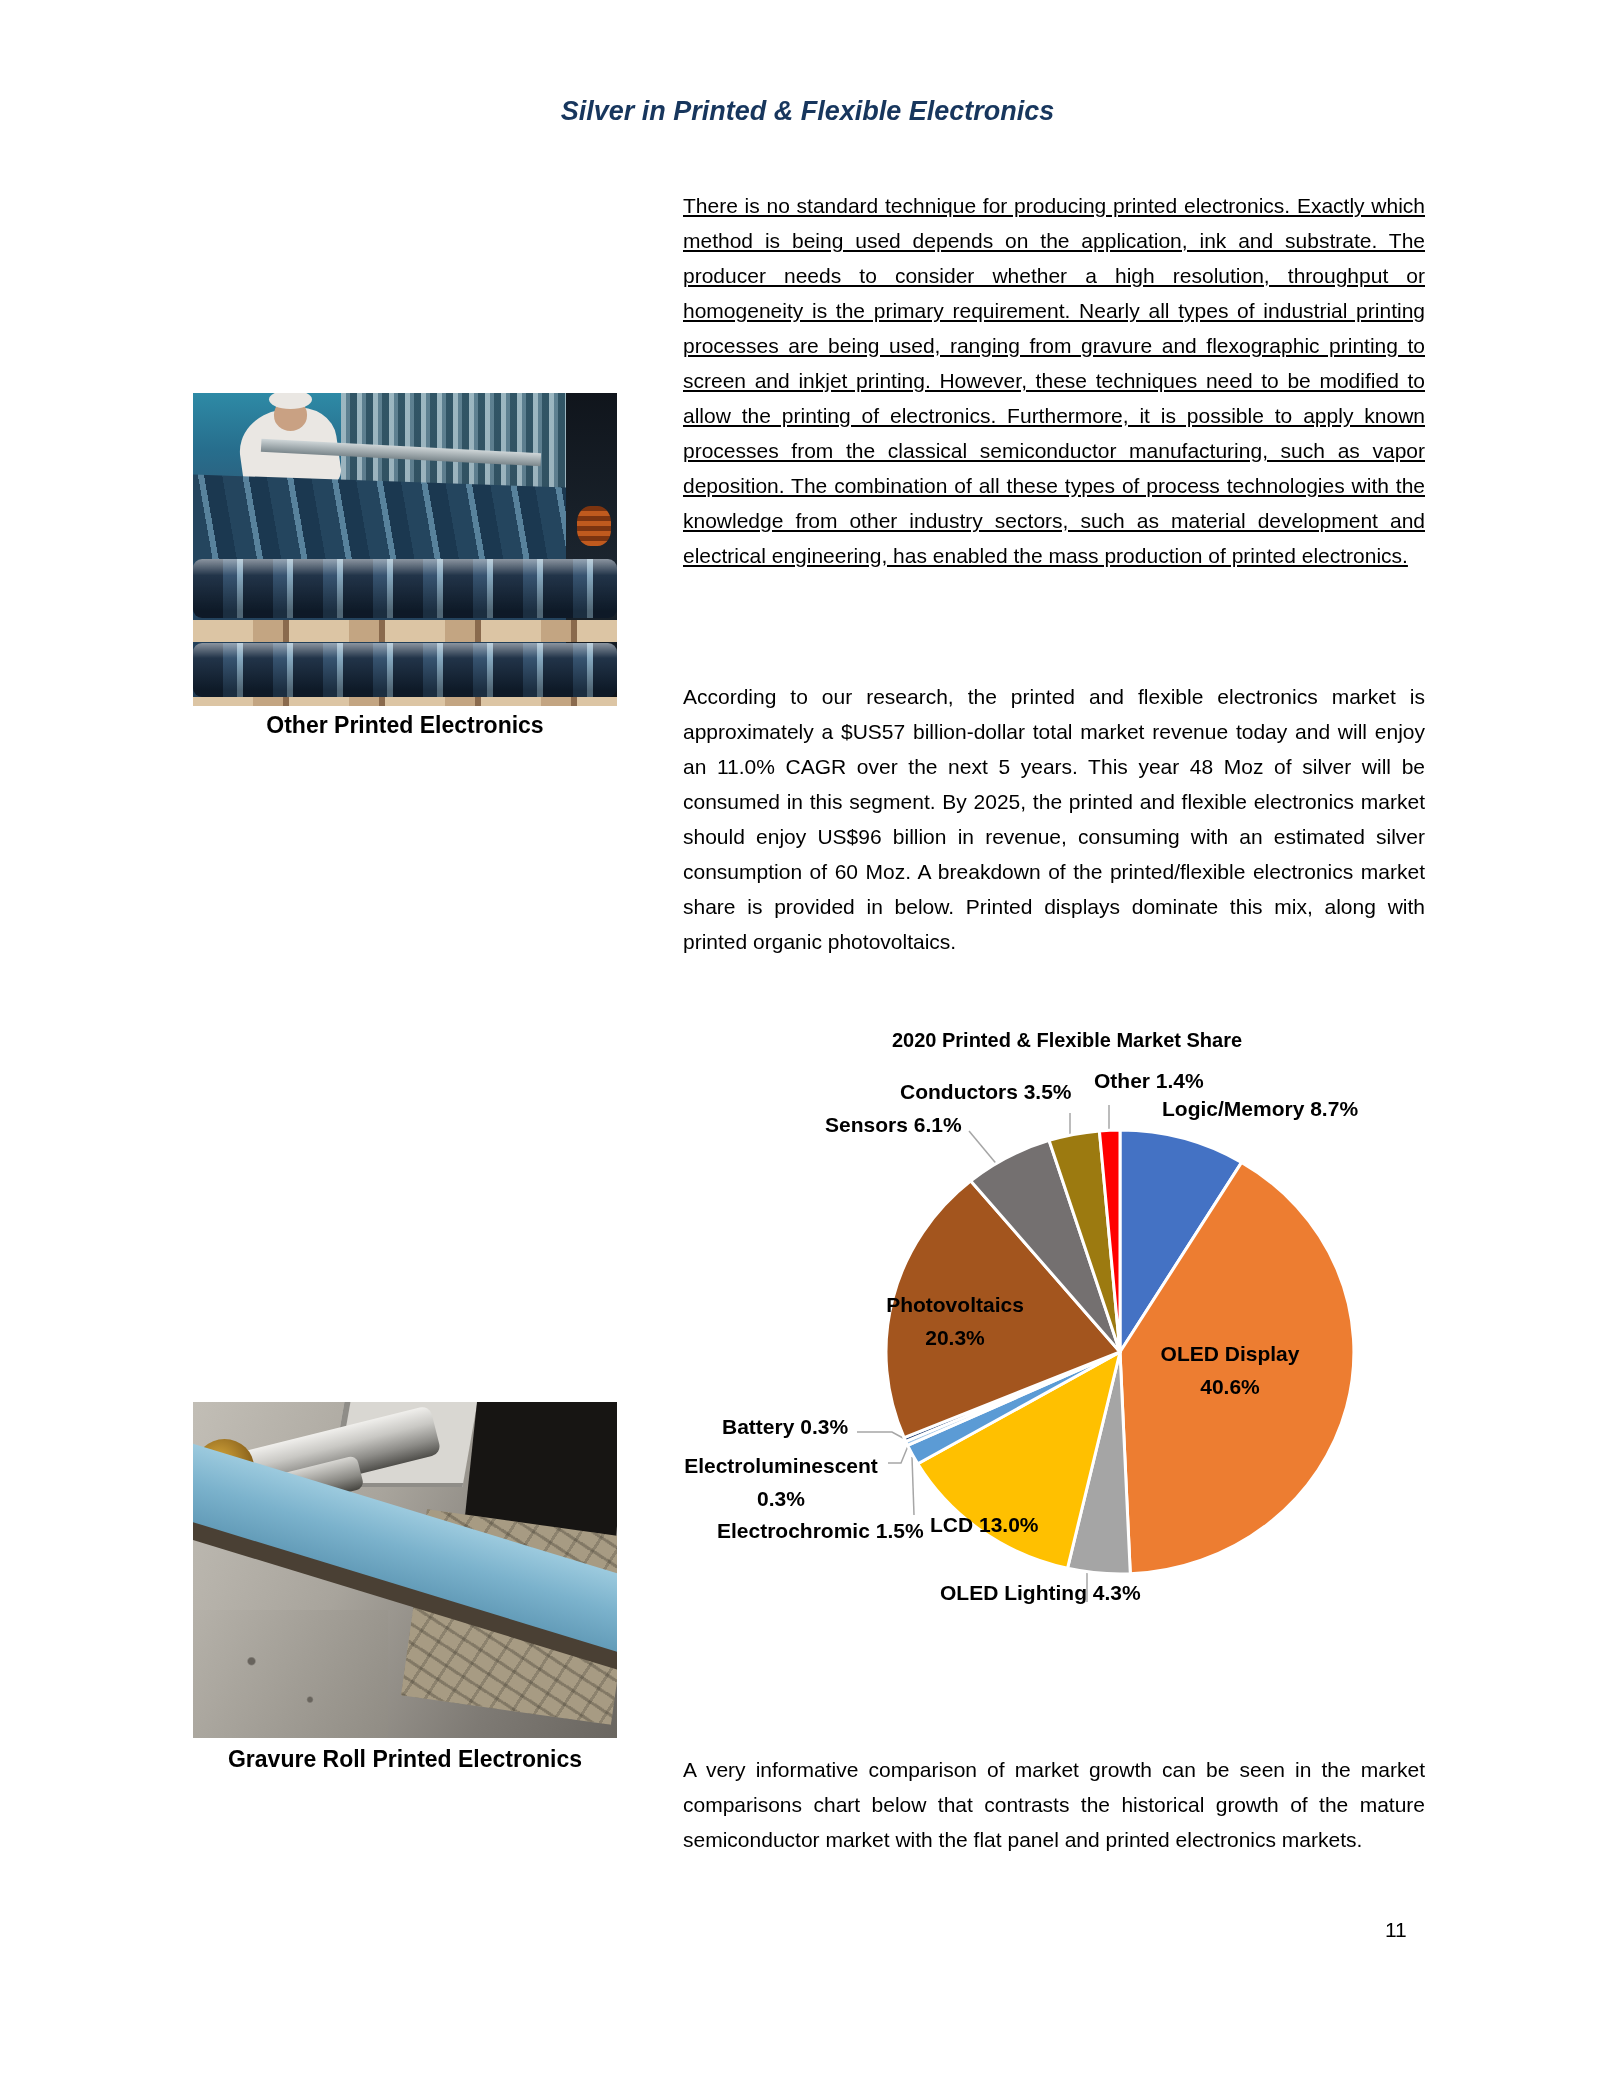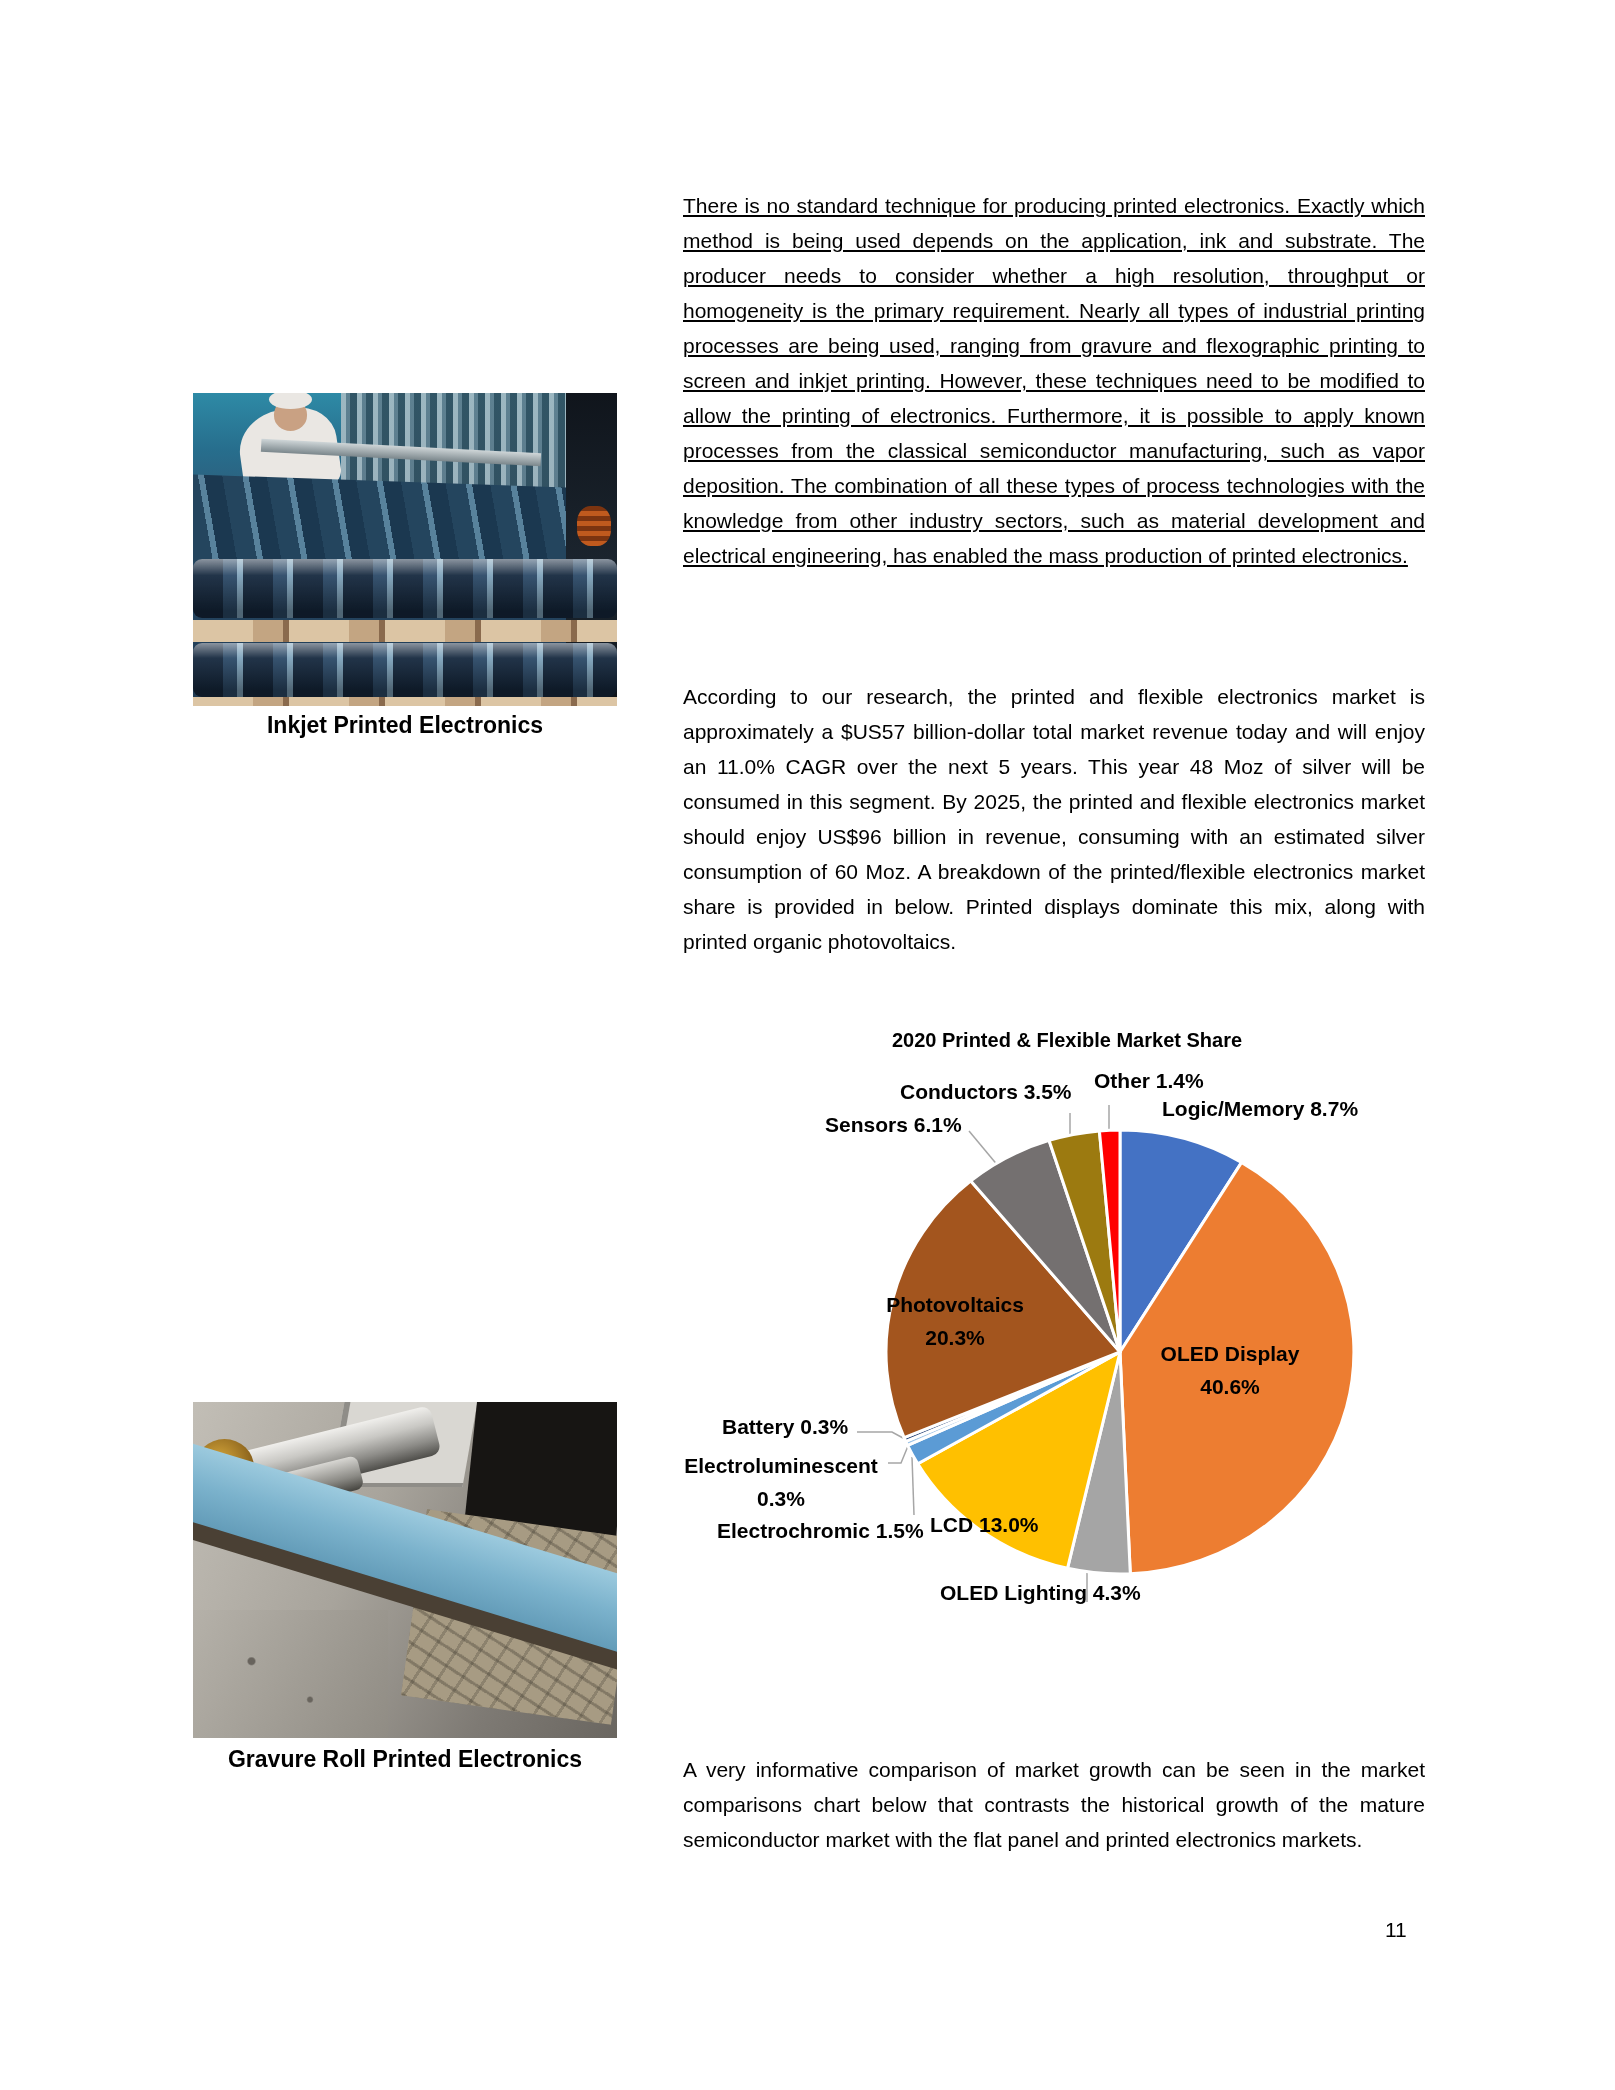--- a/index.html
+++ b/index.html
@@ -77,37 +77,38 @@
   .chart-caption{position:absolute;left:683px;top:1645px;width:740px;text-align:center;
     font-style:italic;font-size:21.5px;line-height:35px;}
 
   .page-number{position:absolute;left:1385px;top:1918px;font-size:21px;}
 </style>
 </head>
 <body>
 
 <div class="page">
 
+  <div class="header-title">Silver in Printed &amp; Flexible Electronics</div>
 
   <div class="photo" id="photo1">
     <div class="p1-bg"></div>
     <div class="p1-stripes"></div>
     <div class="p1-darkcol"></div>
     <div class="p1-coat"></div>
     <div class="p1-head"></div>
     <div class="p1-cap"></div>
     <div class="p1-arm"></div>
     <div class="p1-web"></div>
     <div class="p1-roll" id="p1-roll1"></div>
     <div class="p1-tan" id="p1-tan1"></div>
     <div class="p1-roll" id="p1-roll2"></div>
     <div class="p1-tan" id="p1-tan2"></div>
     <div class="p1-coil"></div>
   </div>
-  <div class="photo-caption" id="caption1">Inkjet Printed Electronics</div>
+  <div class="photo-caption" id="caption1">Other Printed Electronics</div>
 
   <div class="photo" id="photo2">
     <div class="p2-bg"></div>
     <div class="p2-white"></div>
     <div class="p2-dark"></div>
     <div class="p2-panel"></div>
     <div class="p2-cyl"></div>
     <div class="p2-cyl2"></div>
     <div class="p2-brass"></div>
     <div class="p2-ribbon"></div>

